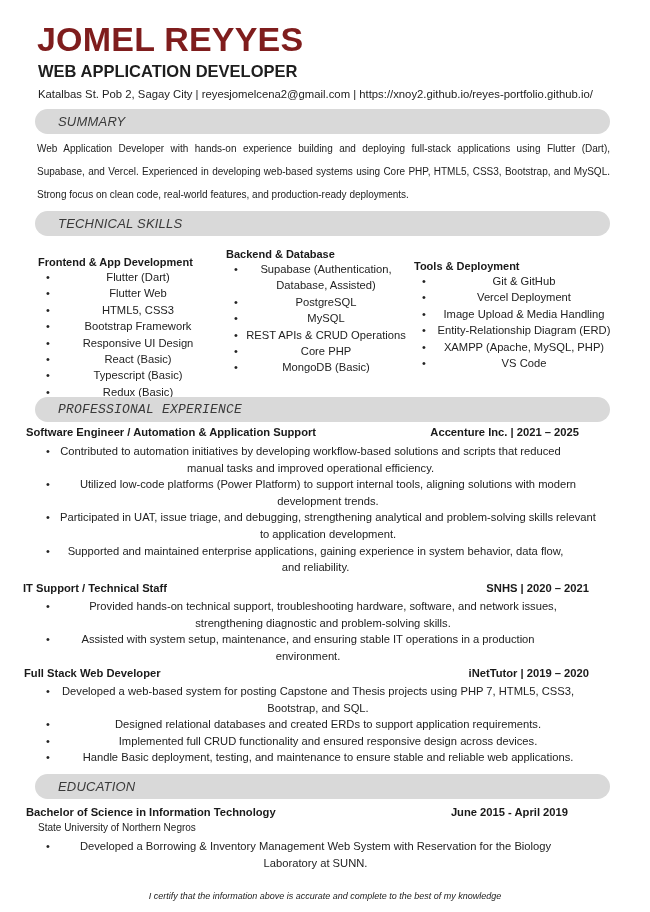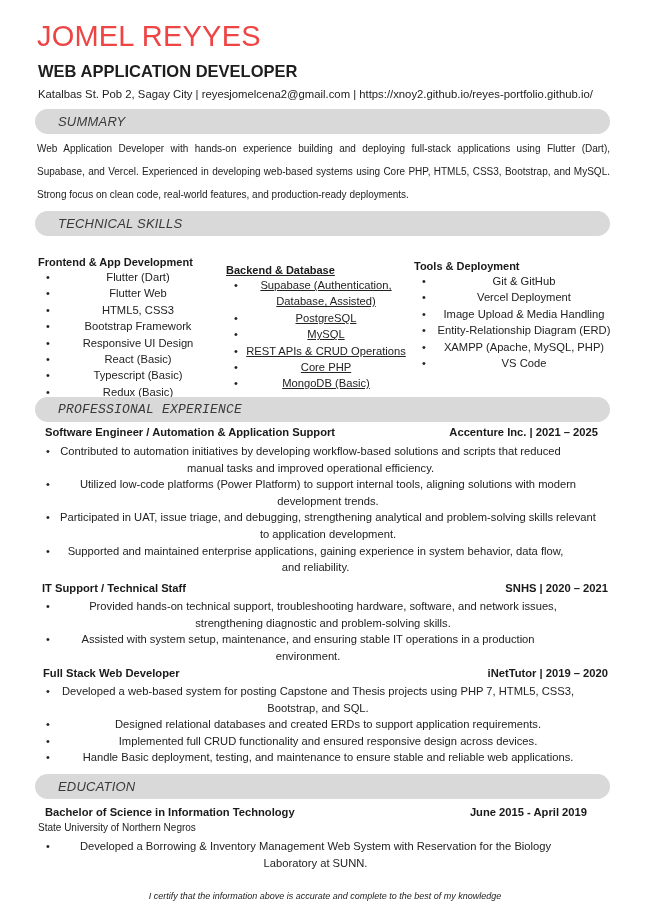--- a/index.html
+++ b/index.html
@@ -1,30 +1,30 @@
 <!DOCTYPE html>
 <html><head>
 <meta charset="utf-8">
 <style>
   html, body { margin: 0; padding: 0; background: #ffffff; }
   body { width: 650px; height: 912px; position: relative; overflow: hidden;
          font-family: "Liberation Sans", "DejaVu Sans", sans-serif; color: #1f1f1f; }
   .abs { position: absolute; }
-  .name { left: 37px; top: 20px; font-size: 29px; font-weight: normal; color: #ef4444; letter-spacing: 0.2px; white-space: nowrap; }
+  .name { left: 37px; top: 20px; font-size: 34px; font-weight: bold; color: #7f1d1d; letter-spacing: 0.2px; white-space: nowrap; }
   .title { left: 38px; top: 62px; font-size: 16.5px; font-weight: bold; color: #1e1e1e; white-space: nowrap; }
   .contact { left: 38px; top: 88px; font-size: 11.3px; color: #222; white-space: nowrap; }
   .sec-bar { left: 35px; width: 575px; height: 25px; background: #d9d9d9; border-radius: 13px; }
   .sec-bar span { position: absolute; left: 23px; top: 5px; font-size: 13px; font-style: italic; color: #3a3a3a; letter-spacing: 0.2px; }
   .summary { left: 37px; top: 137px; width: 573px; font-size: 10px; line-height: 23px; text-align: justify; color: #222; }
   .skill-col { font-size: 11.2px; color: #222; }
   .skill-col h4 { margin: 16px 0 1px 0; font-size: 11px; font-weight: bold; color: #1a1a1a; white-space: nowrap; }
   ul { margin: 0; padding: 0; list-style: none; text-align: center; }
   li { position: relative; padding-left: 20px; line-height: 16.4px; }
   li::before { content: "\2022"; position: absolute; left: 8px; top: 0; font-size: 11px; }
-  .job-head { left: 45px; width: 563px; font-size: 11.2px; font-weight: bold; color: #1a1a1a; display: flex; justify-content: space-between; white-space: nowrap; }
+  .job-head { left: 26px; width: 563px; font-size: 11.2px; font-weight: bold; color: #1a1a1a; display: flex; justify-content: space-between; white-space: nowrap; }
   .job-list { left: 38px; width: 560px; font-size: 11.2px; color: #222; }
   .job-list li { line-height: 16.6px; }
   .edu-school { left: 38px; top: 822px; font-size: 10px; color: #222; }
   .footer { left: 0; width: 650px; top: 891px; font-size: 9px; font-style: italic; text-align: center; color: #222; }
 </style>
 </head>
 <body>
 
 <div class="abs name">JOMEL REYYES</div>
 <div class="abs title">WEB APPLICATION DEVELOPER</div>
@@ -48,21 +48,21 @@
     <li>Flutter Web</li>
     <li>HTML5, CSS3</li>
     <li>Bootstrap Framework</li>
     <li>Responsive UI Design</li>
     <li>React (Basic)</li>
     <li>Typescript (Basic)</li>
     <li>Redux (Basic)</li>
   </ul>
 </div>
 
-<div class="abs skill-col" style="left:226px; top:248px; width:180px;text-decoration:underline;">
+<div class="abs skill-col" style="left:226px; top:232px; width:180px;">
   <h4>Backend &amp; Database</h4>
   <ul>
     <li>Supabase (Authentication, Database, Assisted)</li>
     <li>PostgreSQL</li>
     <li>MySQL</li>
     <li>REST APIs &amp; CRUD Operations</li>
     <li>Core PHP</li>
     <li>MongoDB (Basic)</li>
   </ul>
 </div>

